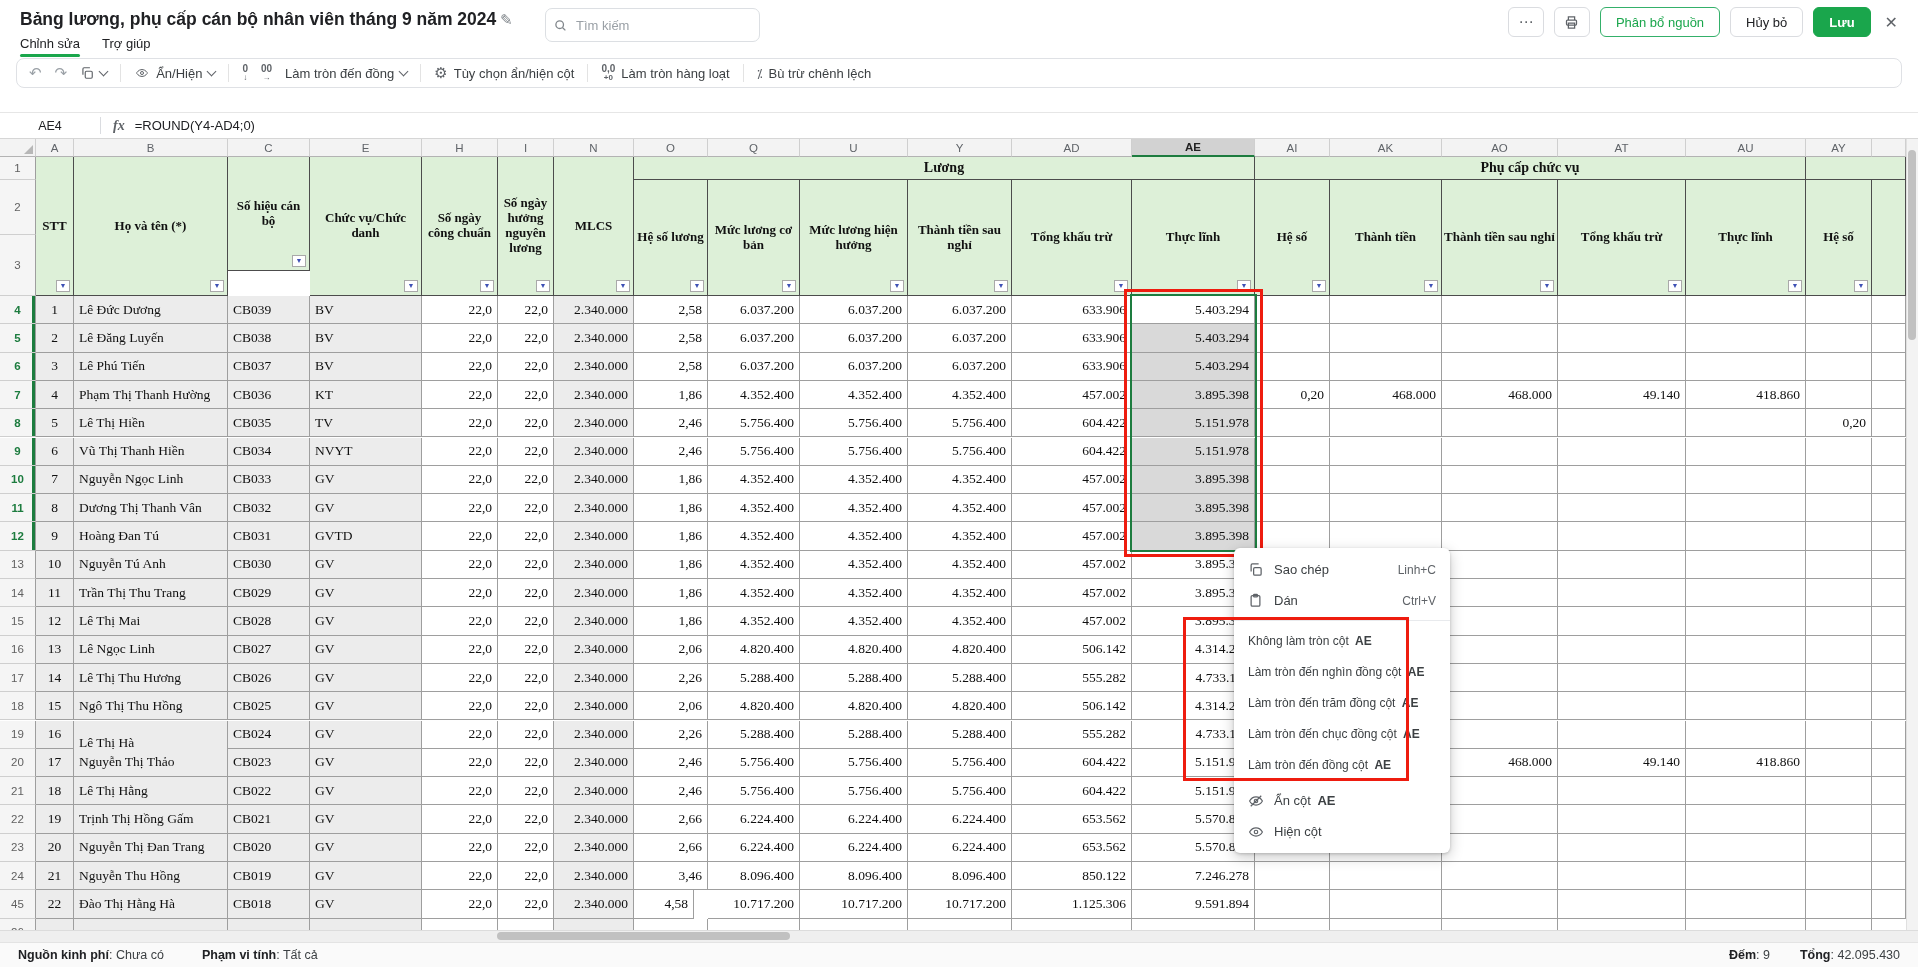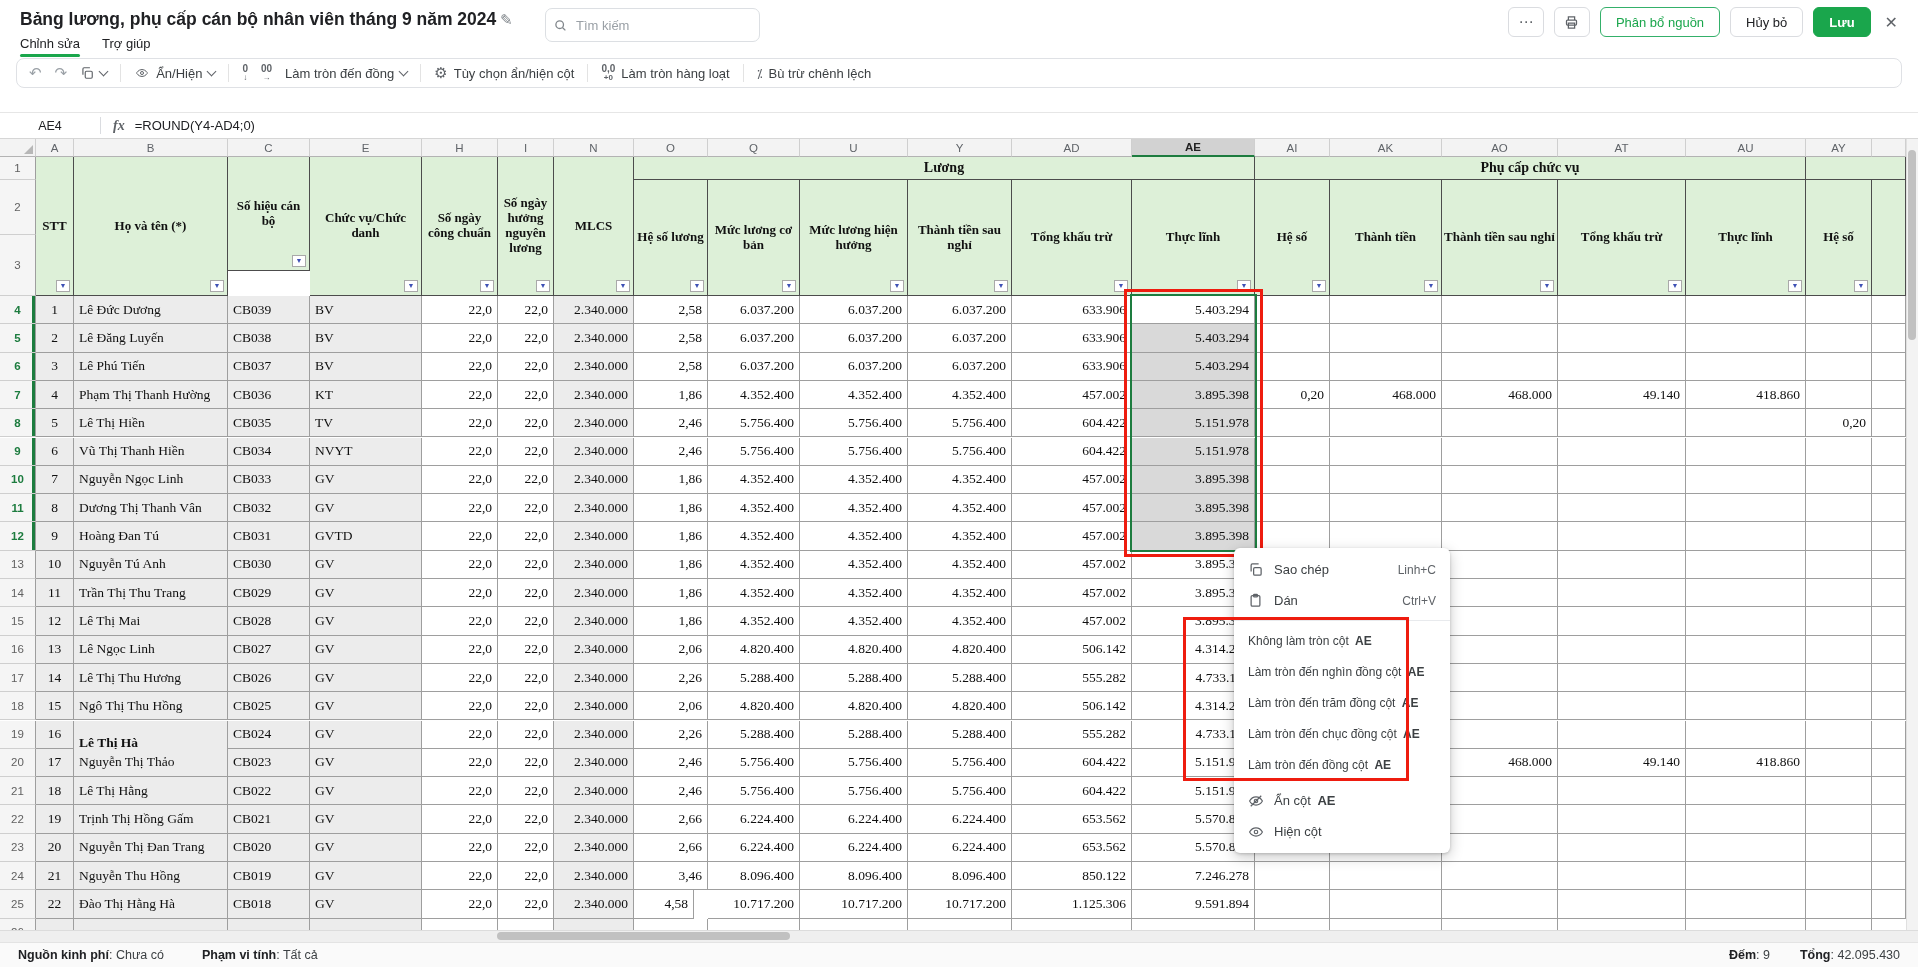--- a/index.html
+++ b/index.html
@@ -559,21 +559,21 @@
     <div class="cell num" style="left: 1132px; top: 553.2px; width: 123px; height: 28.3px; position: absolute; box-sizing: border-box;">4.314.258</div>
     <div class="cell num" style="left: 1255px; top: 553.2px; width: 75px; height: 28.3px; position: absolute; box-sizing: border-box;"></div>
     <div class="cell num" style="left: 1330px; top: 553.2px; width: 112px; height: 28.3px; position: absolute; box-sizing: border-box;"></div>
     <div class="cell num" style="left: 1442px; top: 553.2px; width: 116px; height: 28.3px; position: absolute; box-sizing: border-box;"></div>
     <div class="cell num" style="left: 1558px; top: 553.2px; width: 128px; height: 28.3px; position: absolute; box-sizing: border-box;"></div>
     <div class="cell num" style="left: 1686px; top: 553.2px; width: 120px; height: 28.3px; position: absolute; box-sizing: border-box;"></div>
     <div class="cell num" style="left: 1806px; top: 553.2px; width: 66px; height: 28.3px; position: absolute; box-sizing: border-box;"></div>
     <div class="cell" style="left: 1872px; top: 553.2px; width: 34px; height: 28.3px; position: absolute; box-sizing: border-box;"></div>
     <div class="guttercell" style="left: 0px; top: 581.5px; width: 36px; height: 28.3px; position: absolute; box-sizing: border-box;">19</div>
     <div class="cell ctr gray" style="left: 36px; top: 581.5px; width: 38px; height: 28.3px; position: absolute; box-sizing: border-box;">16</div>
-    <div class="cell txt gray" style="left: 74px; top: 581.5px; width: 154px; height: 45px; position: absolute; box-sizing: border-box; font-weight: bold;">Lê Thị Hà</div>
+    <div class="cell txt gray" style="left: 74px; top: 581.5px; width: 154px; height: 45px; position: absolute; box-sizing: border-box;">Lê Thị Hà</div>
     <div class="cell txt gray" style="left: 228px; top: 581.5px; width: 82px; height: 28.3px; position: absolute; box-sizing: border-box;">CB024</div>
     <div class="cell txt gray" style="left: 310px; top: 581.5px; width: 112px; height: 28.3px; position: absolute; box-sizing: border-box;">GV</div>
     <div class="cell num" style="left: 422px; top: 581.5px; width: 76px; height: 28.3px; position: absolute; box-sizing: border-box;">22,0</div>
     <div class="cell num" style="left: 498px; top: 581.5px; width: 56px; height: 28.3px; position: absolute; box-sizing: border-box;">22,0</div>
     <div class="cell num gray" style="left: 554px; top: 581.5px; width: 80px; height: 28.3px; position: absolute; box-sizing: border-box;">2.340.000</div>
     <div class="cell num" style="left: 634px; top: 581.5px; width: 74px; height: 28.3px; position: absolute; box-sizing: border-box;">2,26</div>
     <div class="cell num" style="left: 708px; top: 581.5px; width: 92px; height: 28.3px; position: absolute; box-sizing: border-box;">5.288.400</div>
     <div class="cell num" style="left: 800px; top: 581.5px; width: 108px; height: 28.3px; position: absolute; box-sizing: border-box;">5.288.400</div>
     <div class="cell num" style="left: 908px; top: 581.5px; width: 104px; height: 28.3px; position: absolute; box-sizing: border-box;">5.288.400</div>
     <div class="cell num" style="left: 1012px; top: 581.5px; width: 120px; height: 28.3px; position: absolute; box-sizing: border-box;">555.282</div>
@@ -683,21 +683,21 @@
     <div class="cell num" style="left: 908px; top: 723px; width: 104px; height: 28.3px; position: absolute; box-sizing: border-box;">8.096.400</div>
     <div class="cell num" style="left: 1012px; top: 723px; width: 120px; height: 28.3px; position: absolute; box-sizing: border-box;">850.122</div>
     <div class="cell num" style="left: 1132px; top: 723px; width: 123px; height: 28.3px; position: absolute; box-sizing: border-box;">7.246.278</div>
     <div class="cell num" style="left: 1255px; top: 723px; width: 75px; height: 28.3px; position: absolute; box-sizing: border-box;"></div>
     <div class="cell num" style="left: 1330px; top: 723px; width: 112px; height: 28.3px; position: absolute; box-sizing: border-box;"></div>
     <div class="cell num" style="left: 1442px; top: 723px; width: 116px; height: 28.3px; position: absolute; box-sizing: border-box;"></div>
     <div class="cell num" style="left: 1558px; top: 723px; width: 128px; height: 28.3px; position: absolute; box-sizing: border-box;"></div>
     <div class="cell num" style="left: 1686px; top: 723px; width: 120px; height: 28.3px; position: absolute; box-sizing: border-box;"></div>
     <div class="cell num" style="left: 1806px; top: 723px; width: 66px; height: 28.3px; position: absolute; box-sizing: border-box;"></div>
     <div class="cell" style="left: 1872px; top: 723px; width: 34px; height: 28.3px; position: absolute; box-sizing: border-box;"></div>
-    <div class="guttercell" style="left: 0px; top: 751.3px; width: 36px; height: 28.3px; position: absolute; box-sizing: border-box;">25</div>
+    <div class="guttercell" style="left: 0px; top: 751.3px; width: 36px; height: 28.3px; position: absolute; box-sizing: border-box;">45</div>
     <div class="cell ctr gray" style="left: 36px; top: 751.3px; width: 38px; height: 28.3px; position: absolute; box-sizing: border-box;">22</div>
     <div class="cell txt gray" style="left: 74px; top: 751.3px; width: 154px; height: 28.3px; position: absolute; box-sizing: border-box;">Đào Thị Hằng Hà</div>
     <div class="cell txt gray" style="left: 228px; top: 751.3px; width: 82px; height: 28.3px; position: absolute; box-sizing: border-box;">CB018</div>
     <div class="cell txt gray" style="left: 310px; top: 751.3px; width: 112px; height: 28.3px; position: absolute; box-sizing: border-box;">GV</div>
     <div class="cell num" style="left: 422px; top: 751.3px; width: 76px; height: 28.3px; position: absolute; box-sizing: border-box;">22,0</div>
     <div class="cell num" style="left: 498px; top: 751.3px; width: 56px; height: 28.3px; position: absolute; box-sizing: border-box;">22,0</div>
     <div class="cell num gray" style="left: 554px; top: 751.3px; width: 80px; height: 28.3px; position: absolute; box-sizing: border-box;">2.340.000</div>
     <div class="cell num" style="left: 634px; top: 751.3px; width: 60px; height: 28.3px; position: absolute; box-sizing: border-box;">4,58</div>
     <div class="cell num" style="left: 708px; top: 751.3px; width: 92px; height: 28.3px; position: absolute; box-sizing: border-box;">10.717.200</div>
     <div class="cell num" style="left: 800px; top: 751.3px; width: 108px; height: 28.3px; position: absolute; box-sizing: border-box;">10.717.200</div>

